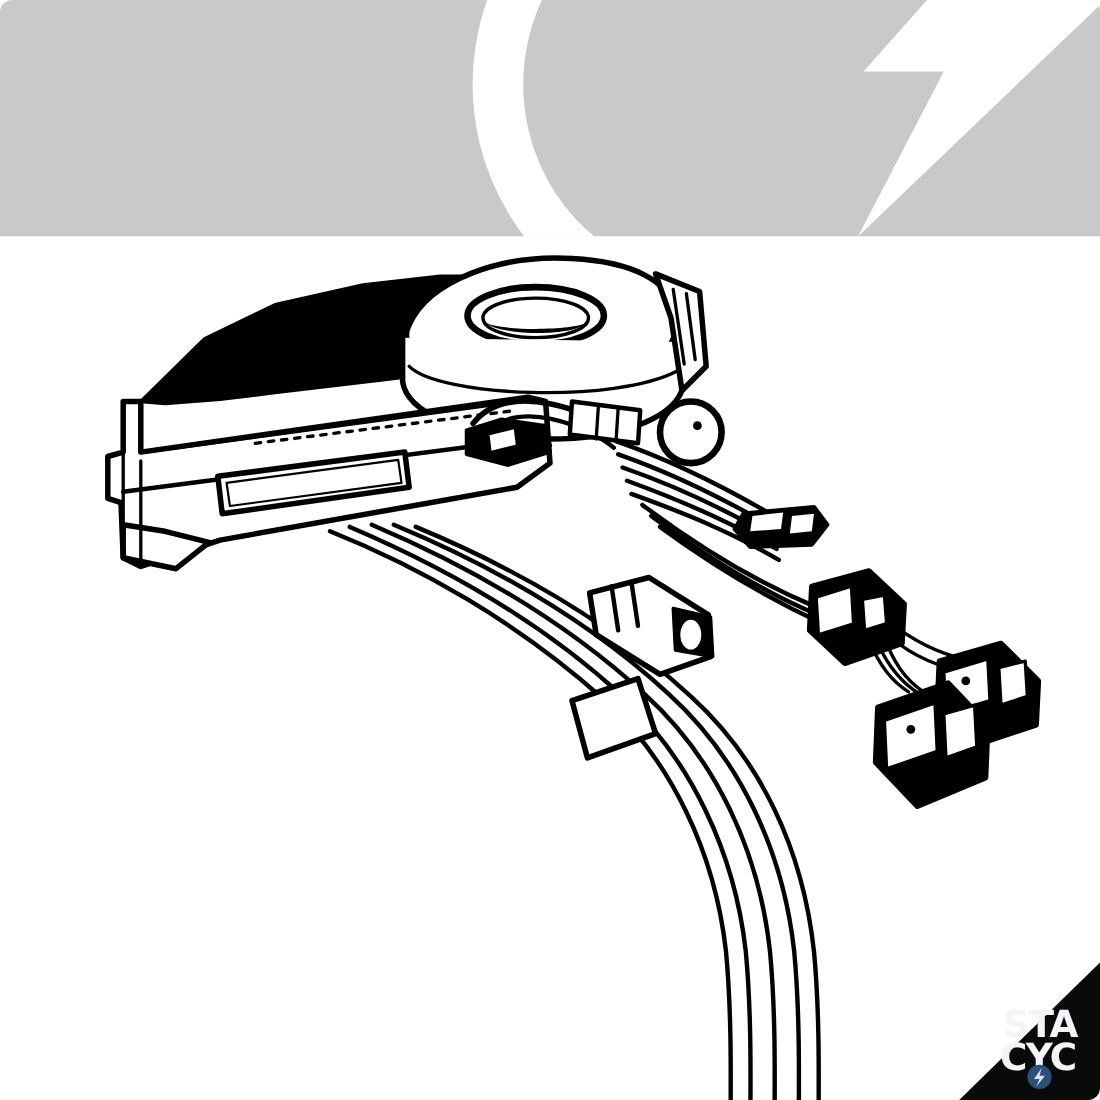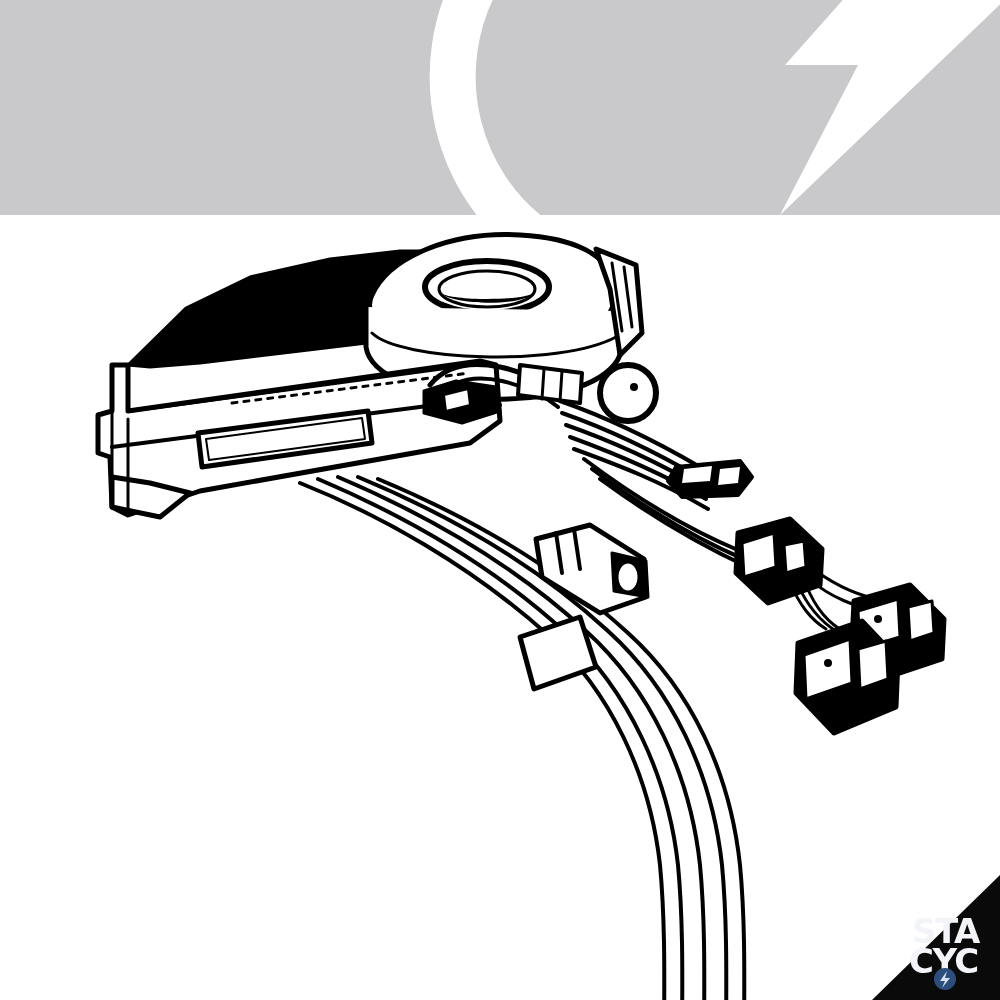--- a/index.html
+++ b/index.html
@@ -10,20 +10,21 @@
   }
   body {
     font-family: "Liberation Sans", sans-serif;
   }
   #page {
     position: relative;
     width: 1000px;
     height: 1000px;
     background: #ffffff;
     overflow: hidden;
+    border-radius: 11px;
   }
 
   
   #banner {
     position: absolute;
     left: 0;
     top: 0;
     width: 1000px;
     height: 215px;
     background: #c9c9cb;

